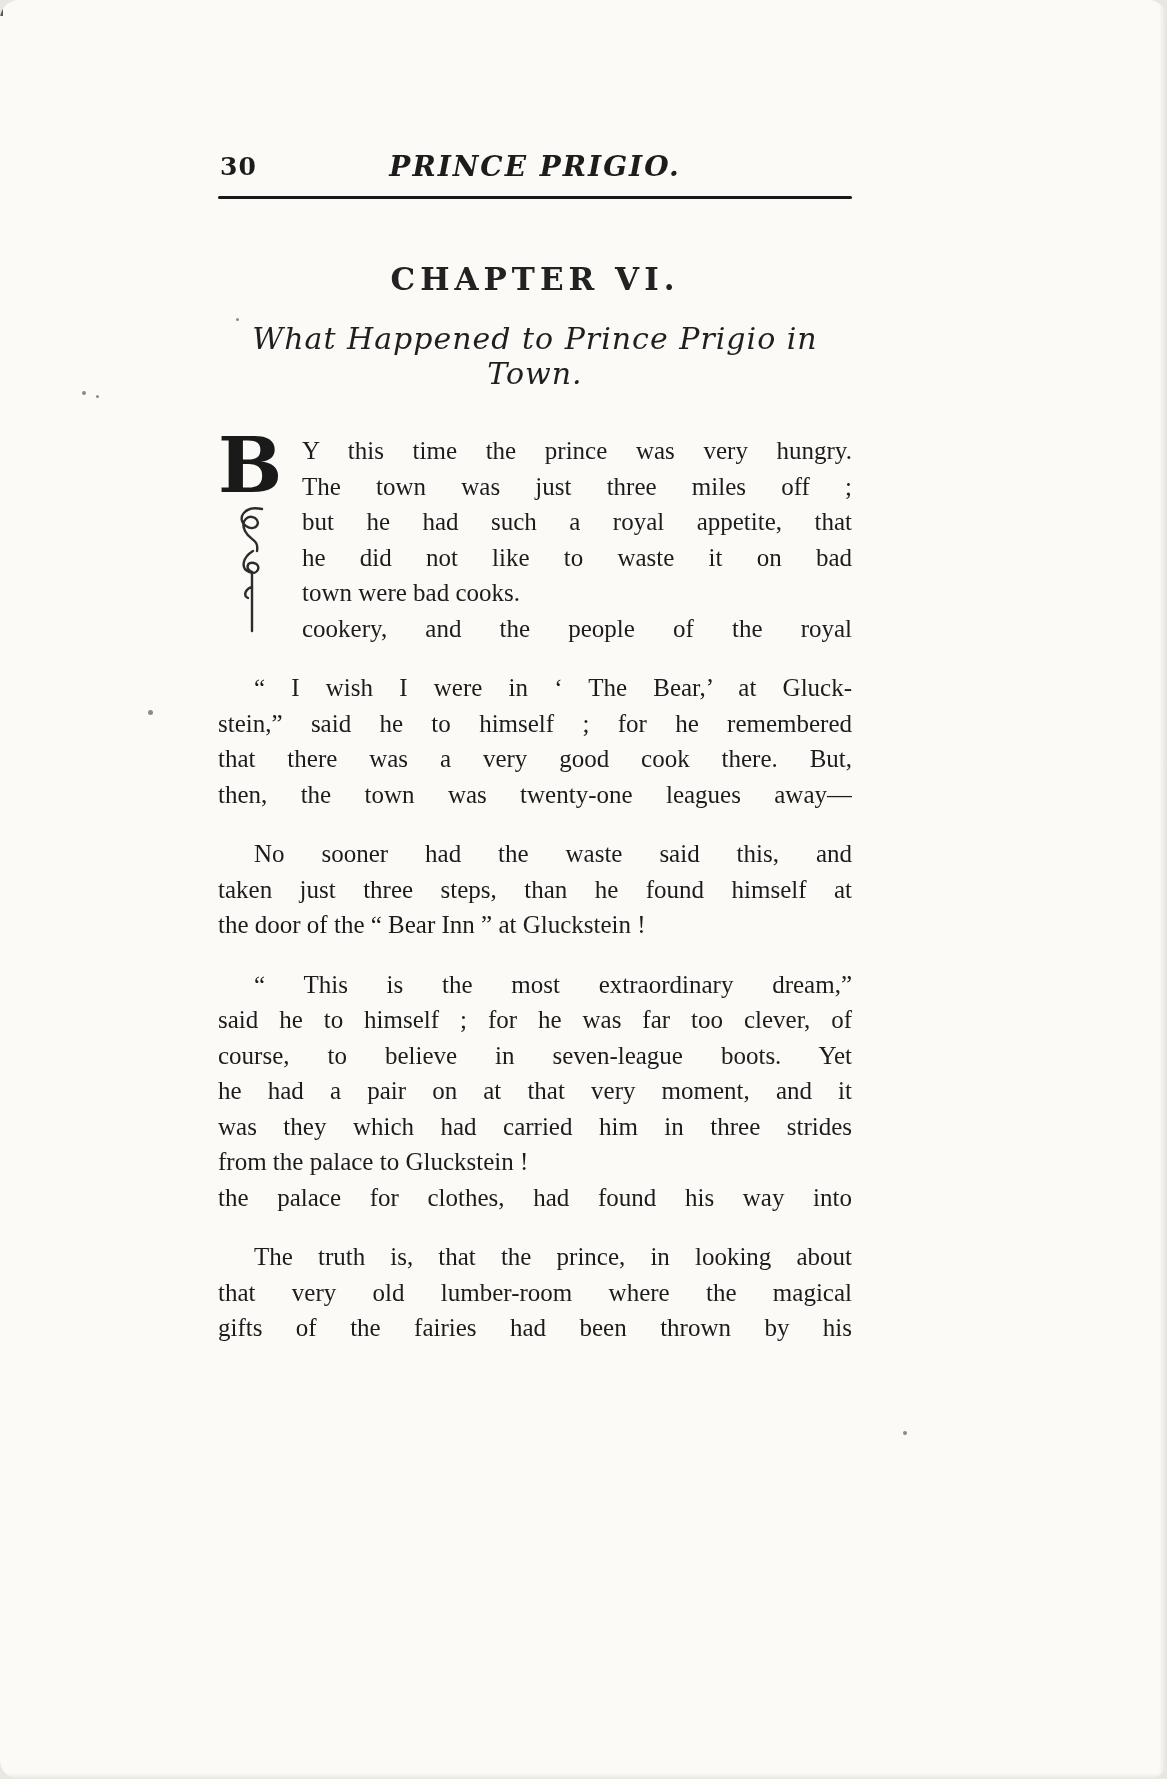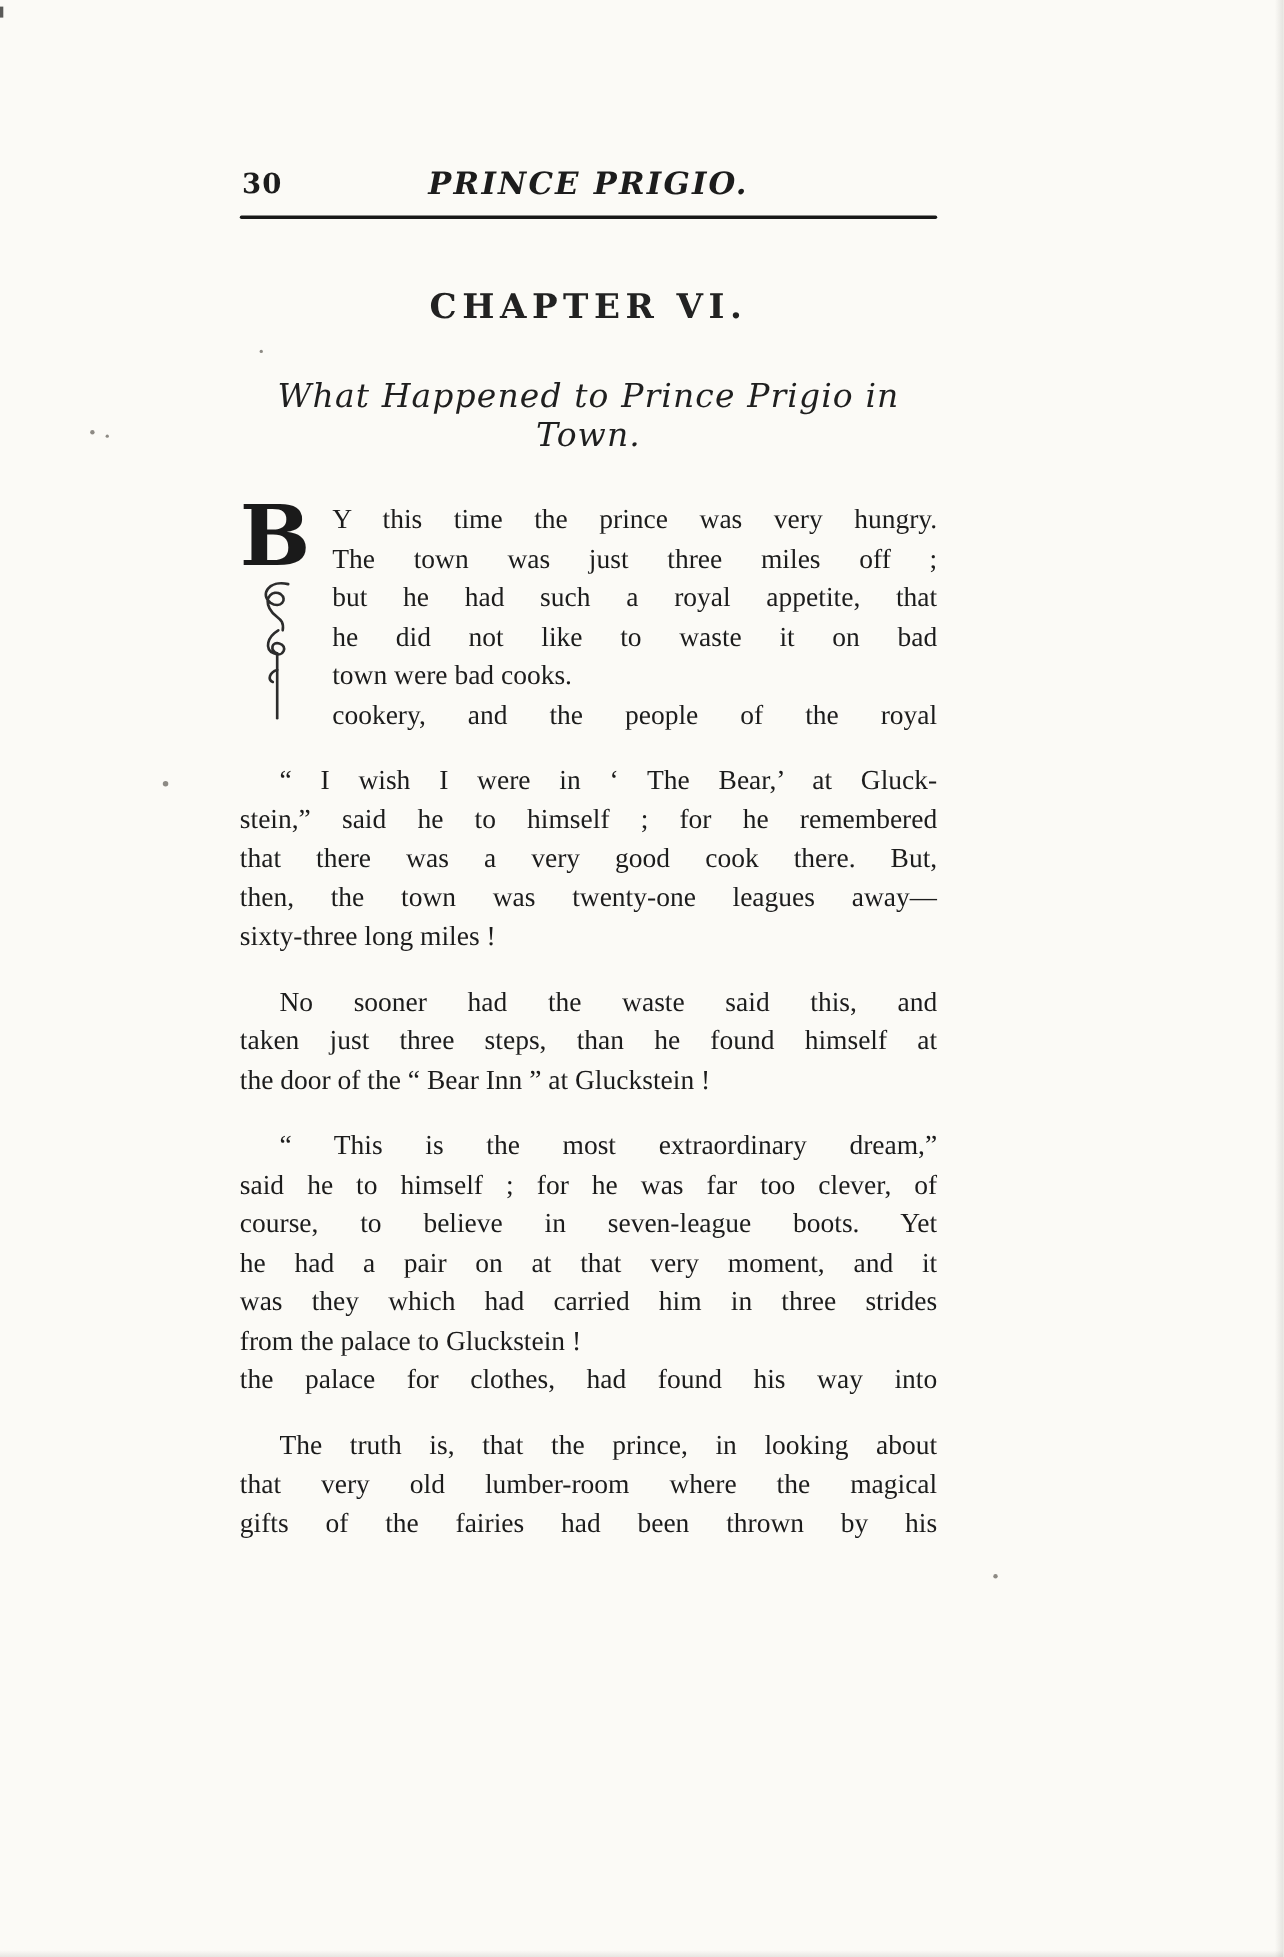--- a/index.html
+++ b/index.html
@@ -5,20 +5,21 @@
   * { margin: 0; padding: 0; box-sizing: border-box; }
   html, body { background: #e9e7e2; }
   .page {
     position: relative;
     width: 1167px;
     height: 1779px;
     background: #fbfaf6;
     color: #1c1c1c;
     font-family: "Liberation Serif", serif;
     overflow: hidden;
+    border-radius: 19px;
   }
   .content {
     position: absolute;
     left: 218px;
     top: 0;
     width: 634px;
   }
   .running-header {
     position: relative;
     margin-top: 150px;
@@ -51,21 +52,21 @@
   .chapter-heading {
     margin-top: 62px;
     text-align: center;
     font-size: 31px;
     font-weight: bold;
     letter-spacing: 5px;
     font-family: "DejaVu Serif", serif;
     color: #222;
   }
   .chapter-subtitle {
-    margin-top: 46px;
+    margin-top: 24px;
     text-align: center;
     font-size: 30px;
     font-style: italic;
     font-weight: normal;
     letter-spacing: 1px;
     font-family: "DejaVu Serif", serif;
     color: #1f1f1f;
   }
   .body-text {
     margin-top: 42px;
@@ -143,21 +144,20 @@
           <div class="line">but he had such a royal appetite, that</div>
           <div class="line">he did not like to waste it on bad</div>
           <div class="line lastline">town were bad cooks.</div>
           <div class="line">cookery, and the people of the royal</div>
         </div>
         <div class="paragraph">
           <div class="line indent">“ I wish I were in ‘ The Bear,’ at Gluck-</div>
           <div class="line">stein,” said he to himself ; for he remembered</div>
           <div class="line">that there was a very good cook there. But,</div>
           <div class="line">then, the town was twenty-one leagues away—</div>
-          <div class="line lastline">sixty-three long miles !</div>
         </div>
         <div class="paragraph">
           <div class="line indent">No sooner had the waste said this, and</div>
           <div class="line">taken just three steps, than he found himself at</div>
           <div class="line lastline">the door of the “ Bear Inn ” at Gluckstein !</div>
         </div>
         <div class="paragraph">
           <div class="line indent">“ This is the most extraordinary dream,”</div>
           <div class="line">said he to himself ; for he was far too clever, of</div>
           <div class="line">course, to believe in seven-league boots. Yet</div>

